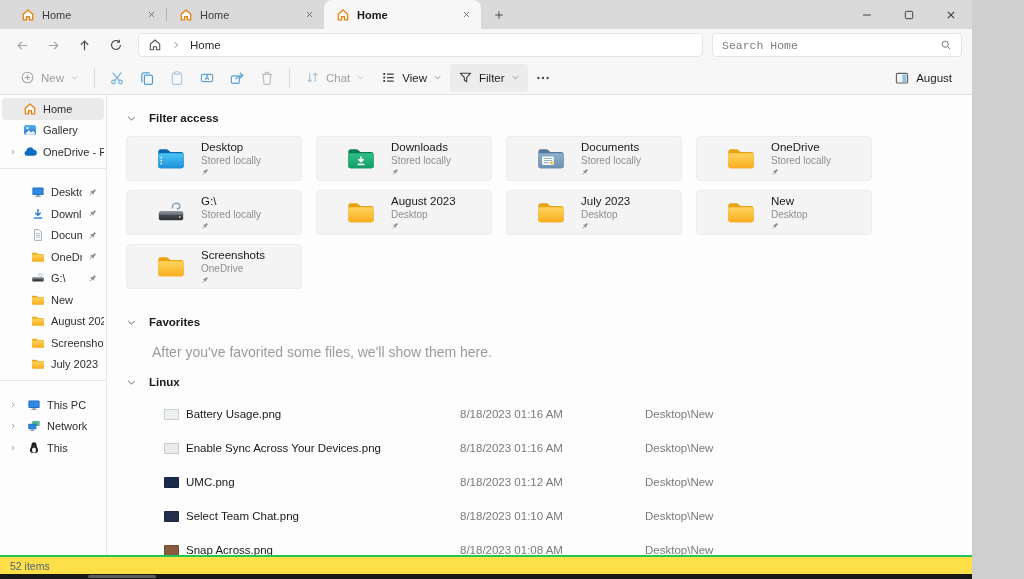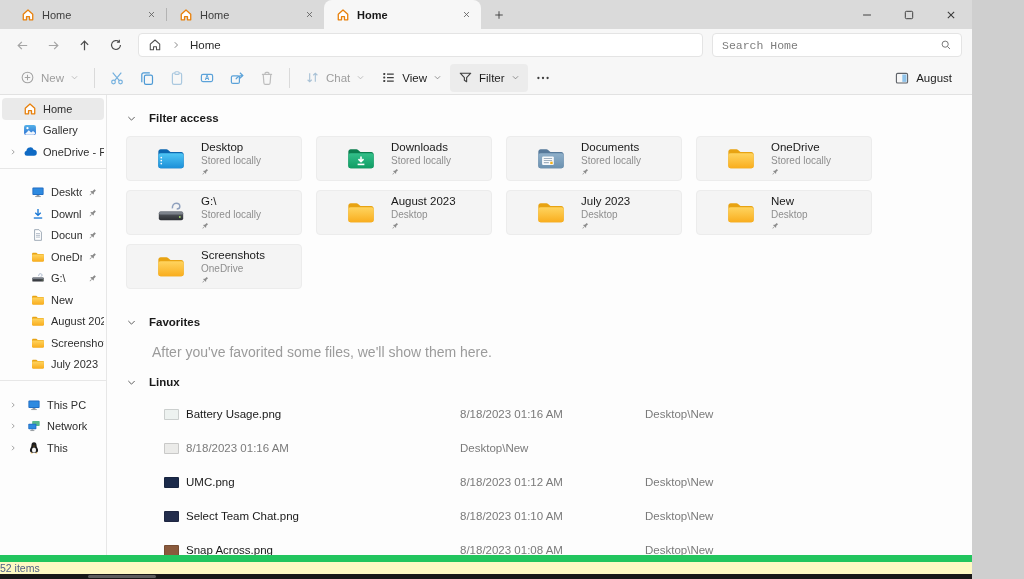--- a/index.html
+++ b/index.html
@@ -67,21 +67,21 @@
   .csub{font-size:10px;color:#8e8e8e;line-height:13px}
   .cpin{color:#8a8a8a;display:flex;margin-top:1px}
   .emptymsg{font-size:14px;color:#9b9b9b;margin:13px 0 6px 26px}
   .filelist{margin-top:6px}
   .filerow{height:34px;display:grid;grid-template-columns:22px 274px 185px auto;align-items:center;padding-left:38px;font-size:11.5px;cursor:default}
   .fthumb{width:15px;height:11px;border-radius:1px;border:1px solid rgba(0,0,0,.14)}
   .fname{color:#191919;white-space:nowrap;overflow:hidden}
   .fdate,.floc{color:#7a7a7a}
 
   
-  .statusbar{height:19px;border-top:7px solid #22c55e;display:flex;align-items:center;font-size:10.5px;color:#4e5f85;flex-shrink:0;background:#fef9c3}
+  .statusbar{height:19px;border-top:2px solid #22c55e;display:flex;align-items:center;padding-left:10px;font-size:10.5px;color:#4e5f85;flex-shrink:0;background:#fde047}
   .bottomstrip{height:5px;background:#181818;position:relative;flex-shrink:0}
   .taskbar-peek{position:absolute;left:88px;top:1px;width:68px;height:3px;background:#5d5d5d;border-radius:2px}
   svg{display:block}
   svg text{font-family:"Liberation Sans",sans-serif}
 </style>
 </head>
 <body>
 
 <svg width="0" height="0" style="position:absolute">
   <defs>
@@ -825,20 +825,21 @@
 
       <div class="filelist">
         <div class="filerow">
           <span class="fthumb" style="background: rgb(237, 242, 240);"></span>
           <span class="fname">Battery Usage.png</span>
           <span class="fdate">8/18/2023 01:16 AM</span>
           <span class="floc">Desktop\New</span>
         </div>
         <div class="filerow">
           <span class="fthumb" style="background: rgb(235, 235, 233);"></span>
+          <span class="fname">Enable Sync Across Your Devices.png</span>
           <span class="fdate">8/18/2023 01:16 AM</span>
           <span class="floc">Desktop\New</span>
         </div>
         <div class="filerow">
           <span class="fthumb" style="background: rgb(27, 42, 74);"></span>
           <span class="fname">UMC.png</span>
           <span class="fdate">8/18/2023 01:12 AM</span>
           <span class="floc">Desktop\New</span>
         </div>
         <div class="filerow">

